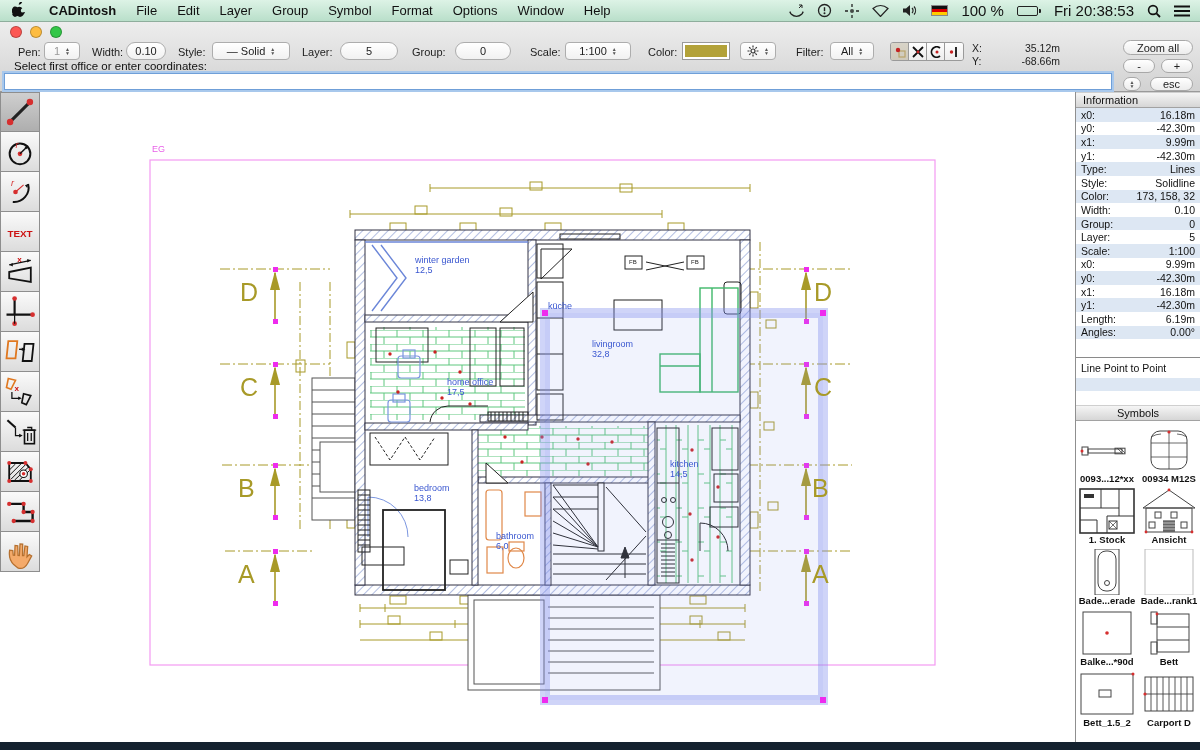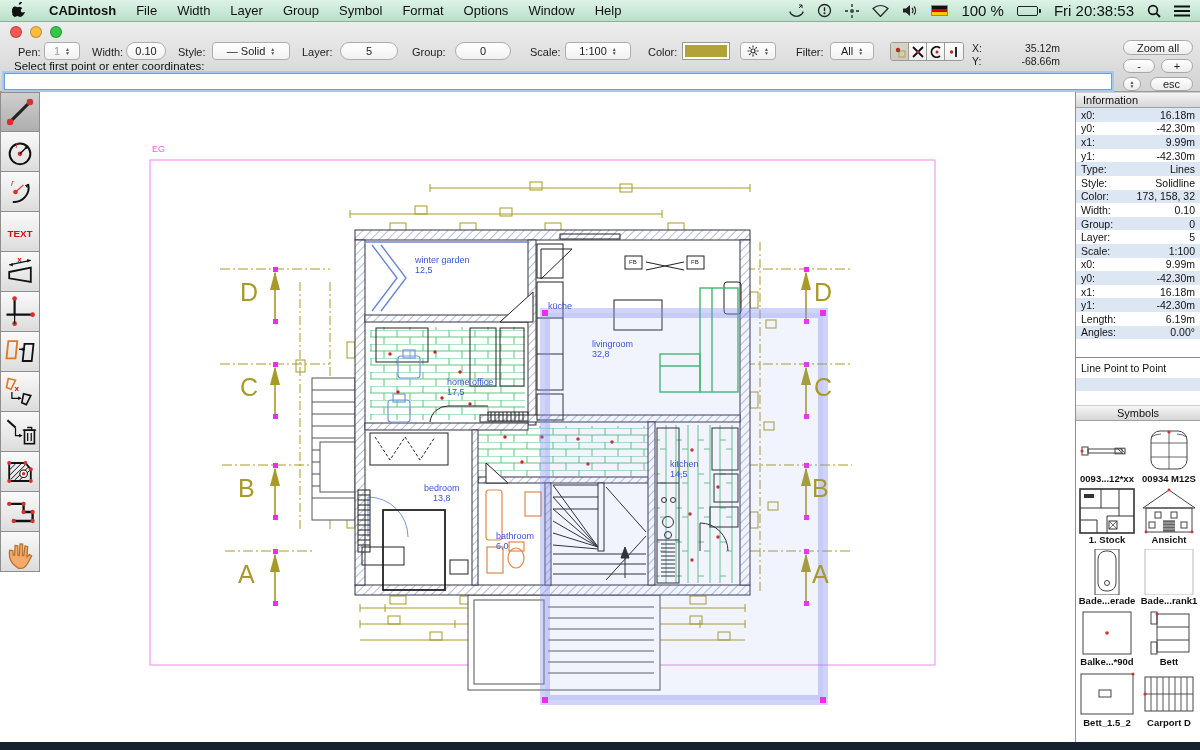--- a/index.html
+++ b/index.html
@@ -91,21 +91,21 @@
 
 <div class="menubar">
   <span class="apple">
     <svg width="13" height="15" viewBox="0 0 13 15">
         <path fill="#111" d="M9.2 0c.1 1-.3 1.9-.9 2.6-.6.7-1.6 1.2-2.5 1.1-.1-.9.4-1.9 1-2.5C7.4.5 8.4.1 9.2 0zM12 11c-.4 1-.6 1.4-1.2 2.2-.8 1.2-1.9 2.6-3.2 2.6-1.2 0-1.5-.8-3.1-.8-1.6 0-2 .8-3.1.8C.9 15.8-.2 14.5-1 13.3" transform="translate(1,-1)"></path>
         <path fill="#111" d="M6.3 4.1c.9 0 2 .5 2.7 1.4-2.4 1.3-2 4.6.4 5.5-.3.8-.5 1.1-.9 1.8-.6.9-1.4 2-2.4 2-1 0-1.2-.6-2.5-.6-1.3 0-1.6.6-2.5.6-1 0-1.8-1-2.4-1.9C-2.9 10.4-3.1 7 -1.7 5.2c.7-.9 1.8-1.4 2.8-1.4 1 0 1.7.6 2.5.6.8 0 1.6-.6 2.7-.3z" transform="translate(2.2,1.2) scale(0.9)"></path>
       </svg>
   </span>
   <span class="menu-item app">CADintosh</span>
   <span class="menu-item">File</span>
-  <span class="menu-item">Width</span>
+  <span class="menu-item">Edit</span>
   <span class="menu-item">Layer</span>
   <span class="menu-item">Group</span>
   <span class="menu-item">Symbol</span>
   <span class="menu-item">Format</span>
   <span class="menu-item">Options</span>
   <span class="menu-item">Window</span>
   <span class="menu-item">Help</span>
 
   <div class="menubar-right">
     <span class="mb-icon">
@@ -250,21 +250,21 @@
   <span class="xy" style="left:1005px; top:33px; width:55px; text-align:right;">-68.66m</span>
 
   <div class="btn" style="left:1123px; top:18px; width:70px; height:15px;">Zoom all</div>
   <div class="btn" style="left:1123px; top:37px; width:32px; height:14px;">-</div>
   <div class="btn" style="left:1161px; top:37px; width:32px; height:14px;">+</div>
   <div class="btn" style="left:1123px; top:55px; width:18px; height:14px;">
       <span class="udarrows">▲<br>▼</span>
     </div>
   <div class="btn" style="left:1150px; top:55px; width:43px; height:14px;">esc</div>
 
-  <span class="prompt-label">Select first point or enter coordinates:</span>
+  <span class="prompt-label">Select first office or enter coordinates:</span>
   <input class="prompt-input" value="" style="">
 </div>
 
 <div class="canvas">
 <svg width="1075" height="658" viewBox="0 0 1075 658">
   <defs>
     <pattern id="wallhatch" width="6" height="6" patternUnits="userSpaceOnUse" patternTransform="rotate(45)">
       <rect width="6" height="6" fill="#ffffff"></rect>
           <line x1="0" y1="0" x2="0" y2="6" stroke="#93a4d6" stroke-width="1.4"></line>
     </pattern>
@@ -517,21 +517,21 @@
   <span class="room-label" style="left:415px; top:164px;">
     <span>winter garden</span><br><span>12,5</span></span>
   <span class="room-label" style="left:548px; top:210px;">
     <span>küche</span></span>
   <span class="room-label" style="left:592px; top:248px;">
     <span>livingroom</span><br><span>32,8</span></span>
   <span class="room-label" style="left:447px; top:286px;">
     <span>home office</span><br><span>17,5</span></span>
   <span class="room-label" style="left:670px; top:368px;">
     <span>kitchen</span><br><span>14,5</span></span>
-  <span class="room-label" style="left:424px; top:392px;text-align:center;">
+  <span class="room-label" style="left:414px; top:392px;">
     <span>bedroom</span><br><span>13,8</span></span>
   <span class="room-label" style="left:496px; top:440px;">
     <span>bathroom</span><br><span>6,0</span></span>
 
   <span class="fb-label" style="left:629px; top:167px;">FB</span>
   <span class="fb-label" style="left:691px; top:167px;">FB</span>
 </div>
 
 <div class="palette">
   <div class="tool selected">

